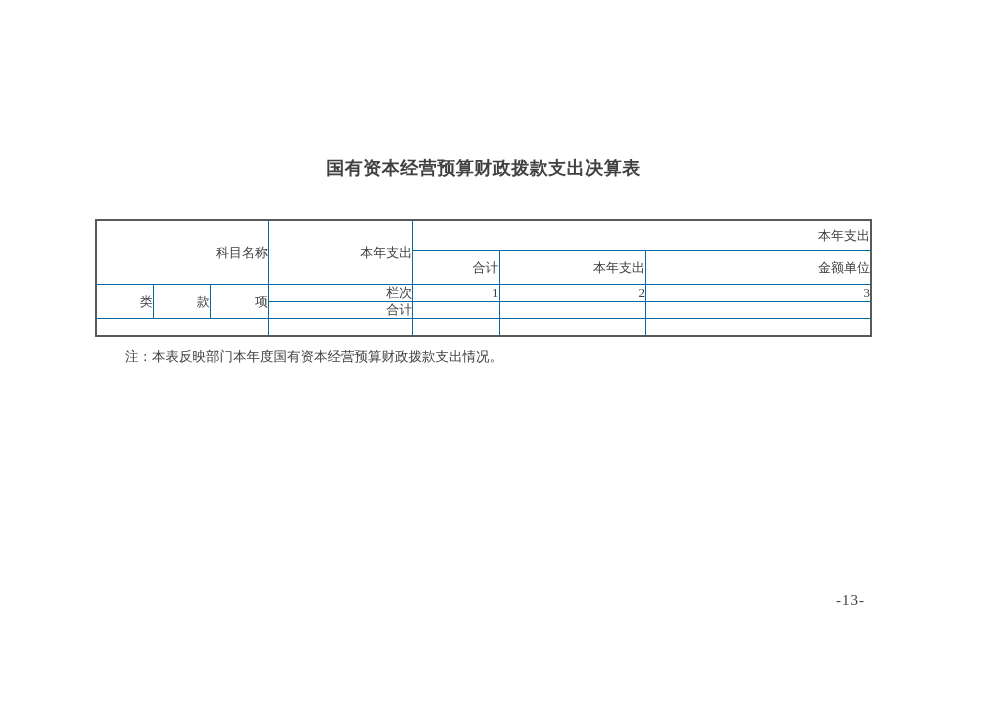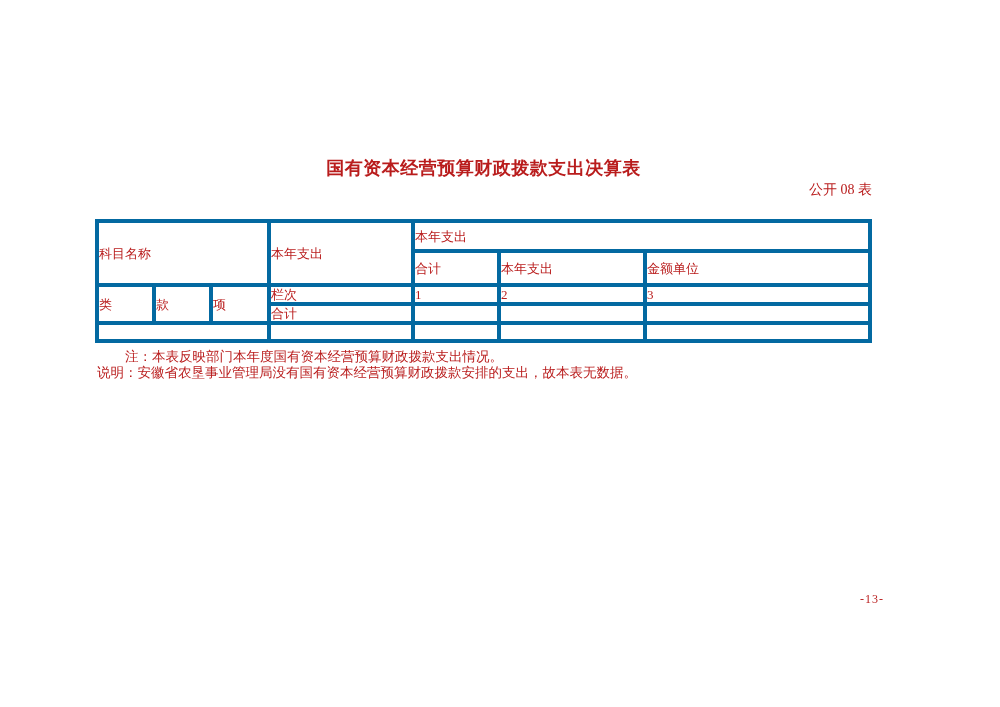--- a/index.html
+++ b/index.html
@@ -2,21 +2,21 @@
 <html><head>
 <meta charset="utf-8">
 <style>
   html, body { margin: 0; padding: 0; background: #ffffff; }
   .page {
     position: relative;
     width: 1000px;
     height: 707px;
     background: #ffffff;
     font-family: "Liberation Serif", "DejaVu Serif", serif;
-    color: #b91c1c;
+    color: #404040;
     overflow: hidden;
   }
   .doc-title {
     position: absolute;
     top: 157px;
     left: 95px;
     width: 777px;
     text-align: center;
     font-family: "DejaVu Sans", "Liberation Sans", sans-serif;
     font-weight: bold;
@@ -47,22 +47,22 @@
   table.acct {
     position: absolute;
     left: 95px;
     top: 219px;
     width: 777px;
     border-collapse: collapse;
     table-layout: fixed;
     border: 2px solid #595959;
   }
   table.acct td {
-    border: 4px solid #0369a1;
-    text-align: left;
+    border: 1px solid #0369a1;
+    text-align: right;
     vertical-align: middle;
     font-size: 13px;
     line-height: 15px;
     padding: 0;
     overflow: hidden;
     white-space: nowrap;
   }
   td.hb { border-bottom: 2px solid #595959; }
   tr.r1 { height: 30px; }
   tr.r2 { height: 34px; }
@@ -76,33 +76,32 @@
     font-size: 13.5px;
     line-height: 15px;
     white-space: nowrap;
   }
   .note-1 { top: 349px; margin-left: 28px; }
   .note-2 { top: 365px; }
 
   .page-number {
     position: absolute;
     top: 592px;
-    left: 860px;
-    font-size: 12px;
+    left: 836px;
+    font-size: 15px;
     letter-spacing: 1px;
   }
 </style>
 </head>
 <body>
 
 <div class="page">
 
   <div class="doc-title">国有资本经营预算财政拨款支出决算表</div>
 
-  <div class="table-code-line">公开 08 表</div>
 
 
   <table class="acct">
     <colgroup>
       <col style="width:57px">
       <col style="width:57px">
       <col style="width:58px">
       <col style="width:144px">
       <col style="width:86px">
       <col style="width:146px">
@@ -138,17 +137,16 @@
         <td colspan="3"></td>
         <td></td>
         <td></td>
         <td></td>
         <td></td>
       </tr>
     </tbody>
   </table>
 
   <div class="note-line note-1">注：本表反映部门本年度国有资本经营预算财政拨款支出情况。</div>
-  <div class="note-line note-2">说明：安徽省农垦事业管理局没有国有资本经营预算财政拨款安排的支出，故本表无数据。</div>
 
   <div class="page-number">-13-</div>
 
 </div>
 
 </body></html>

